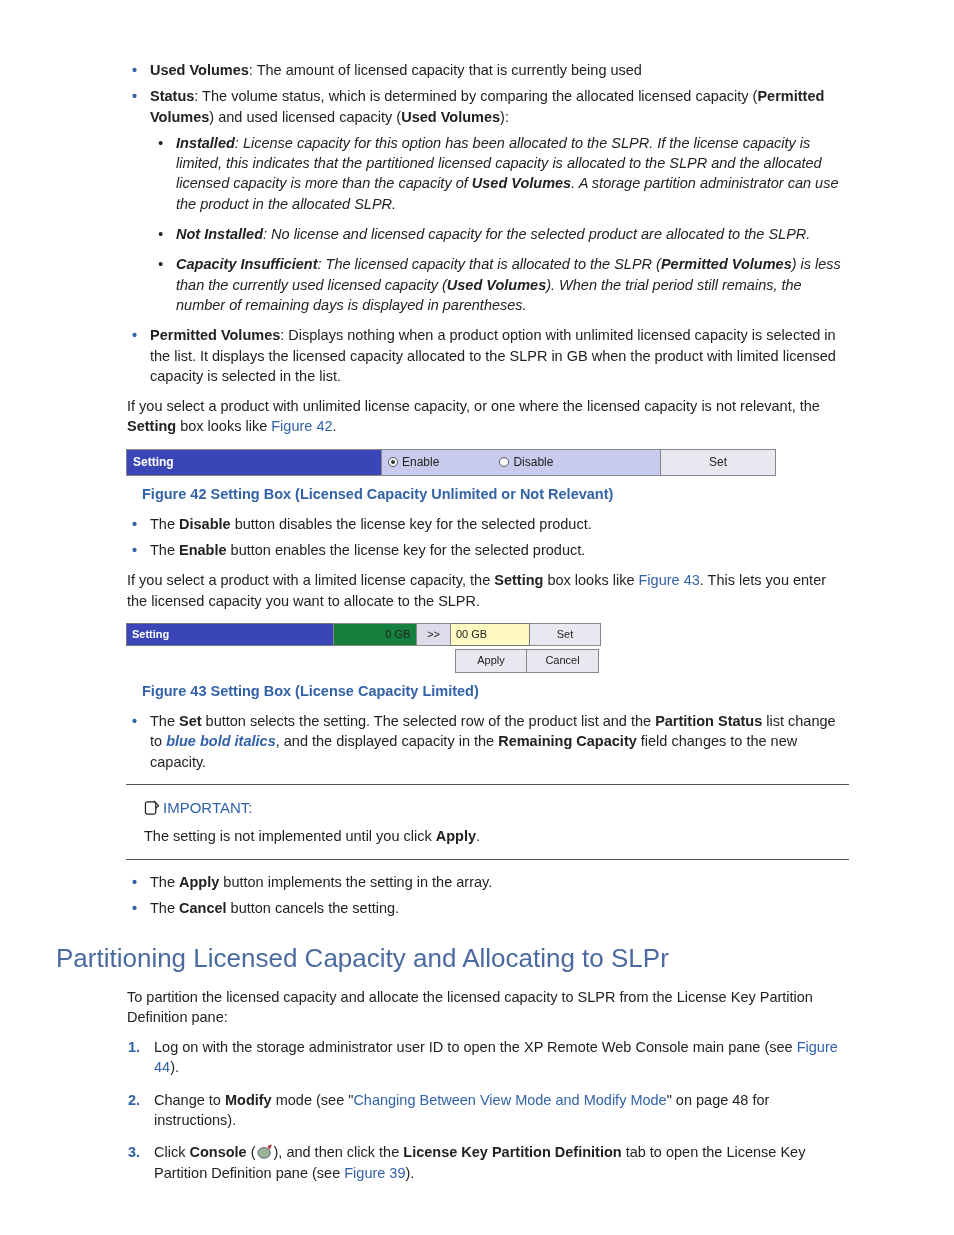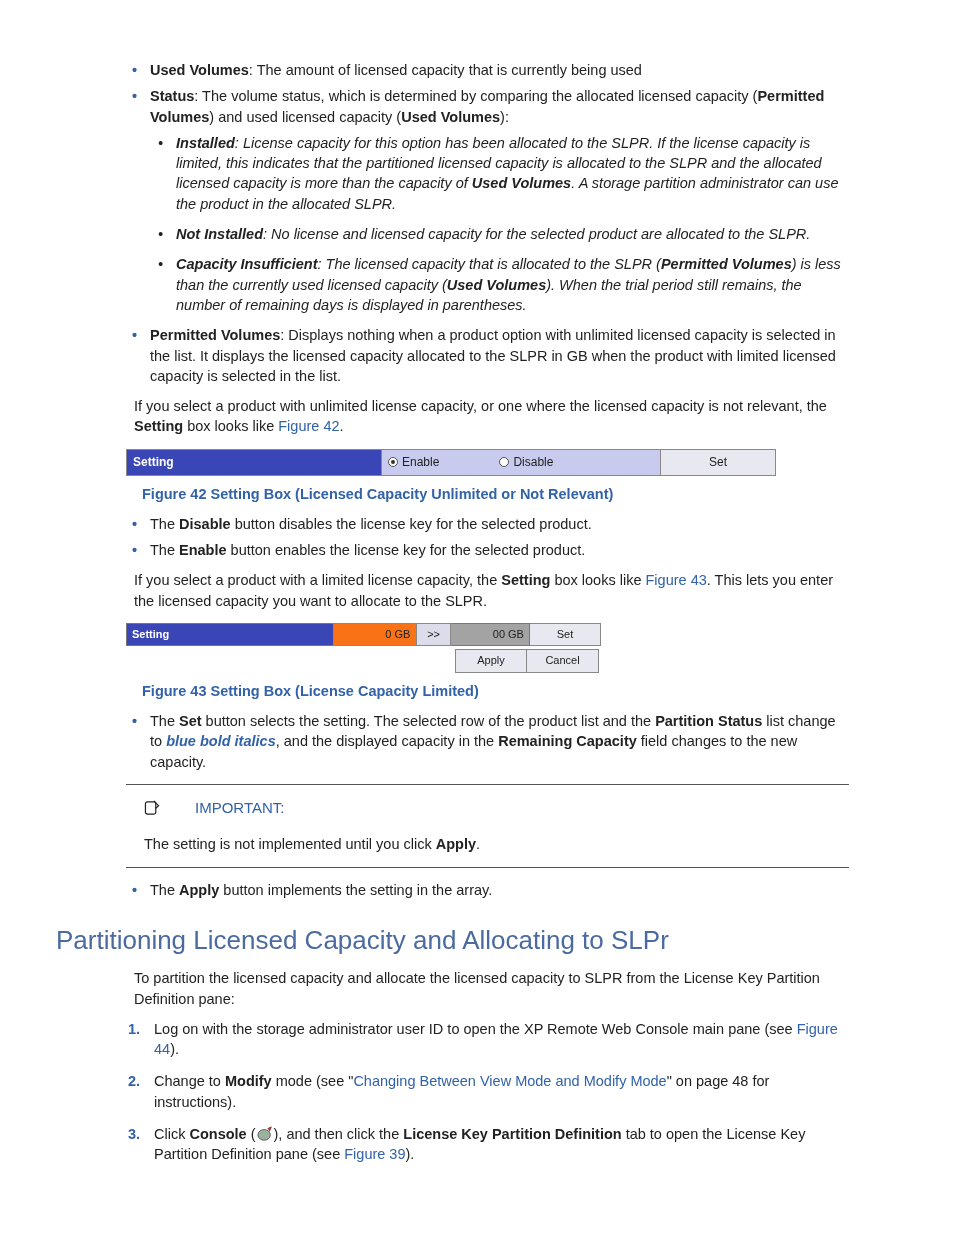--- a/index.html
+++ b/index.html
@@ -16,43 +16,43 @@
   ul.topbullets { list-style: none; padding-left: 24px; }
   ul.topbullets > li { margin-bottom: 6px; position: relative; }
   ul.topbullets > li::before {
     content: "•"; color: #3262a8; position: absolute; left: -18px; font-weight: bold;
   }
   ul.subbullets { list-style: none; padding-left: 26px; margin-top: 6px; }
   ul.subbullets > li { margin-bottom: 10px; position: relative; font-style: italic; }
   ul.subbullets > li::before {
     content: "•"; color: #222; position: absolute; left: -18px;
   }
-  .para { margin: 10px 8px; }
+  .para { margin: 10px 1px; }
   .b { font-weight: bold; }
   .link { color: #3262a8; }
   .caption { color: #3262a8; font-weight: bold; margin: 8px 0 10px 16px; font-size: 14.5px; }
   .h2 { color: #4a6aa0; font-size: 26px; font-weight: normal; margin: 22px 0 6px -70px; }
-  .important-label { color: #3262a8; font-family: sans-serif; font-size: 15px; margin-left: 32px; }
+  .important-label { color: #3262a8; font-family: sans-serif; font-size: 15px; }
   .import-icon { width: 16px; height: 15px; display: inline-block; vertical-align: -2px; margin-right: 3px; }
   hr.div { border: none; border-top: 1px solid #555; margin: 12px 0; }
   .inline-icon { display:inline-block; width:18px; height:16px; vertical-align:-3px; }
 
   .setting-bar { width: 650px; margin: 12px 0 6px 0; border:1px solid #888; display:flex; font-size:12px; }
   .sb-label { background: linear-gradient(#3a46b6,#3a46b6); color:#fff; font-weight:bold; width:255px; padding:4px 6px; border-right:1px solid #888;}
   .sb-mid { background:#c8cbed; flex:1; display:flex; align-items:center; padding:0 6px; gap:60px; color:#222;}
   .sb-btn { width:115px; background:#e8e8f0; border-left:1px solid #888; display:flex; align-items:center; justify-content:center;}
   .radio-dot { width:10px; height:10px; border-radius:50%; border:1px solid #555; display:inline-block; vertical-align:-1px; margin-right:4px; background:#fff;}
   .radio-dot.sel::after{content:"";display:block;width:4px;height:4px;border-radius:50%;background:#333;margin:2px auto;}
 
   .fig43 { width:475px; margin:12px 0 6px 0; font-size:11px; }
   .fig43-row { display:flex; }
   .fig43-label { background:#3a46b6; color:#fff; font-weight:bold; width:210px; padding:3px 5px; border:1px solid #777; border-right:none;}
-  .fig43-cell { width:85px; border:1px solid #888; background:#f97316; text-align:right; padding:3px 6px;}
+  .fig43-cell { width:85px; border:1px solid #888; background:#15803d; text-align:right; padding:3px 6px;}
   .fig43-arrow { width:34px; border:1px solid #888; border-left:none; background:#dcdcea; text-align:center; padding:3px 0;}
-  .fig43-input { width:80px; border:1px solid #777; border-left:none; background:#a3a3a3; text-align:right; padding:3px 5px;}
+  .fig43-input { width:80px; border:1px solid #777; border-left:none; background:#fef9c3; padding:3px 5px;}
   .fig43-btn { width:72px; border:1px solid #888; border-left:none; background:#e8e8f0; text-align:center; padding:3px 0;}
   .fig43-row2 { display:flex; margin-top:3px;}
   .fig43-spacer { width:329px; }
 
   ol.steps { list-style:none; padding-left:28px; margin-top:6px;}
   ol.steps > li { position:relative; margin-bottom:12px; }
   ol.steps > li > .num { position:absolute; left:-26px; color:#3262a8; font-weight:bold;}
   .bold-italic{ font-weight:bold; font-style:italic;}
 </style>
 </head>
@@ -127,26 +127,27 @@
     <span>The </span><span class="b">Set</span><span> button selects the setting. The selected row of the product list and the </span><span class="b">Partition Status</span><span> list change to </span><span class="bold-italic link" style="color:#3262a8">blue bold italics</span><span>, and the displayed capacity in the </span><span class="b">Remaining Capacity</span><span> field changes to the new capacity.</span>
   </li>
 </ul>
 
 <hr class="div">
 <div style="padding-left:18px">
   <svg class="import-icon" viewBox="0 0 16 16">
         <rect x="1" y="2" width="11" height="13" rx="2" fill="none" stroke="#222" stroke-width="1.3"></rect>
         <path d="M10 1 L15 6 L12 9" fill="none" stroke="#222" stroke-width="1.3"></path>
       </svg><span class="important-label">IMPORTANT:</span>
-  <div style="margin-top:16px"><span>The setting is not implemented until you click </span><span class="b">Apply</span><span>.</span></div>
+  <div style="margin-top:8px"><span>The setting is not implemented until you click </span><span class="b">Apply</span><span>.</span></div>
 </div>
 <hr class="div">
 
 <ul class="topbullets">
   <li><span>The </span><span class="b">Apply</span><span> button implements the setting in the array.</span></li>
+  <li><span>The </span><span class="b">Cancel</span><span> button cancels the setting.</span></li>
 </ul>
 
 <h2 class="h2">Partitioning Licensed Capacity and Allocating to SLPr</h2>
 <p class="para">To partition the licensed capacity and allocate the licensed capacity to SLPR from the License Key Partition Definition pane:</p>
 
 <ol class="steps">
   <li><span class="num">1.</span>
     <span>Log on with the storage administrator user ID to open the XP Remote Web Console main pane (see </span><span class="link">Figure 44</span><span>).</span>
   </li>
   <li><span class="num">2.</span>

